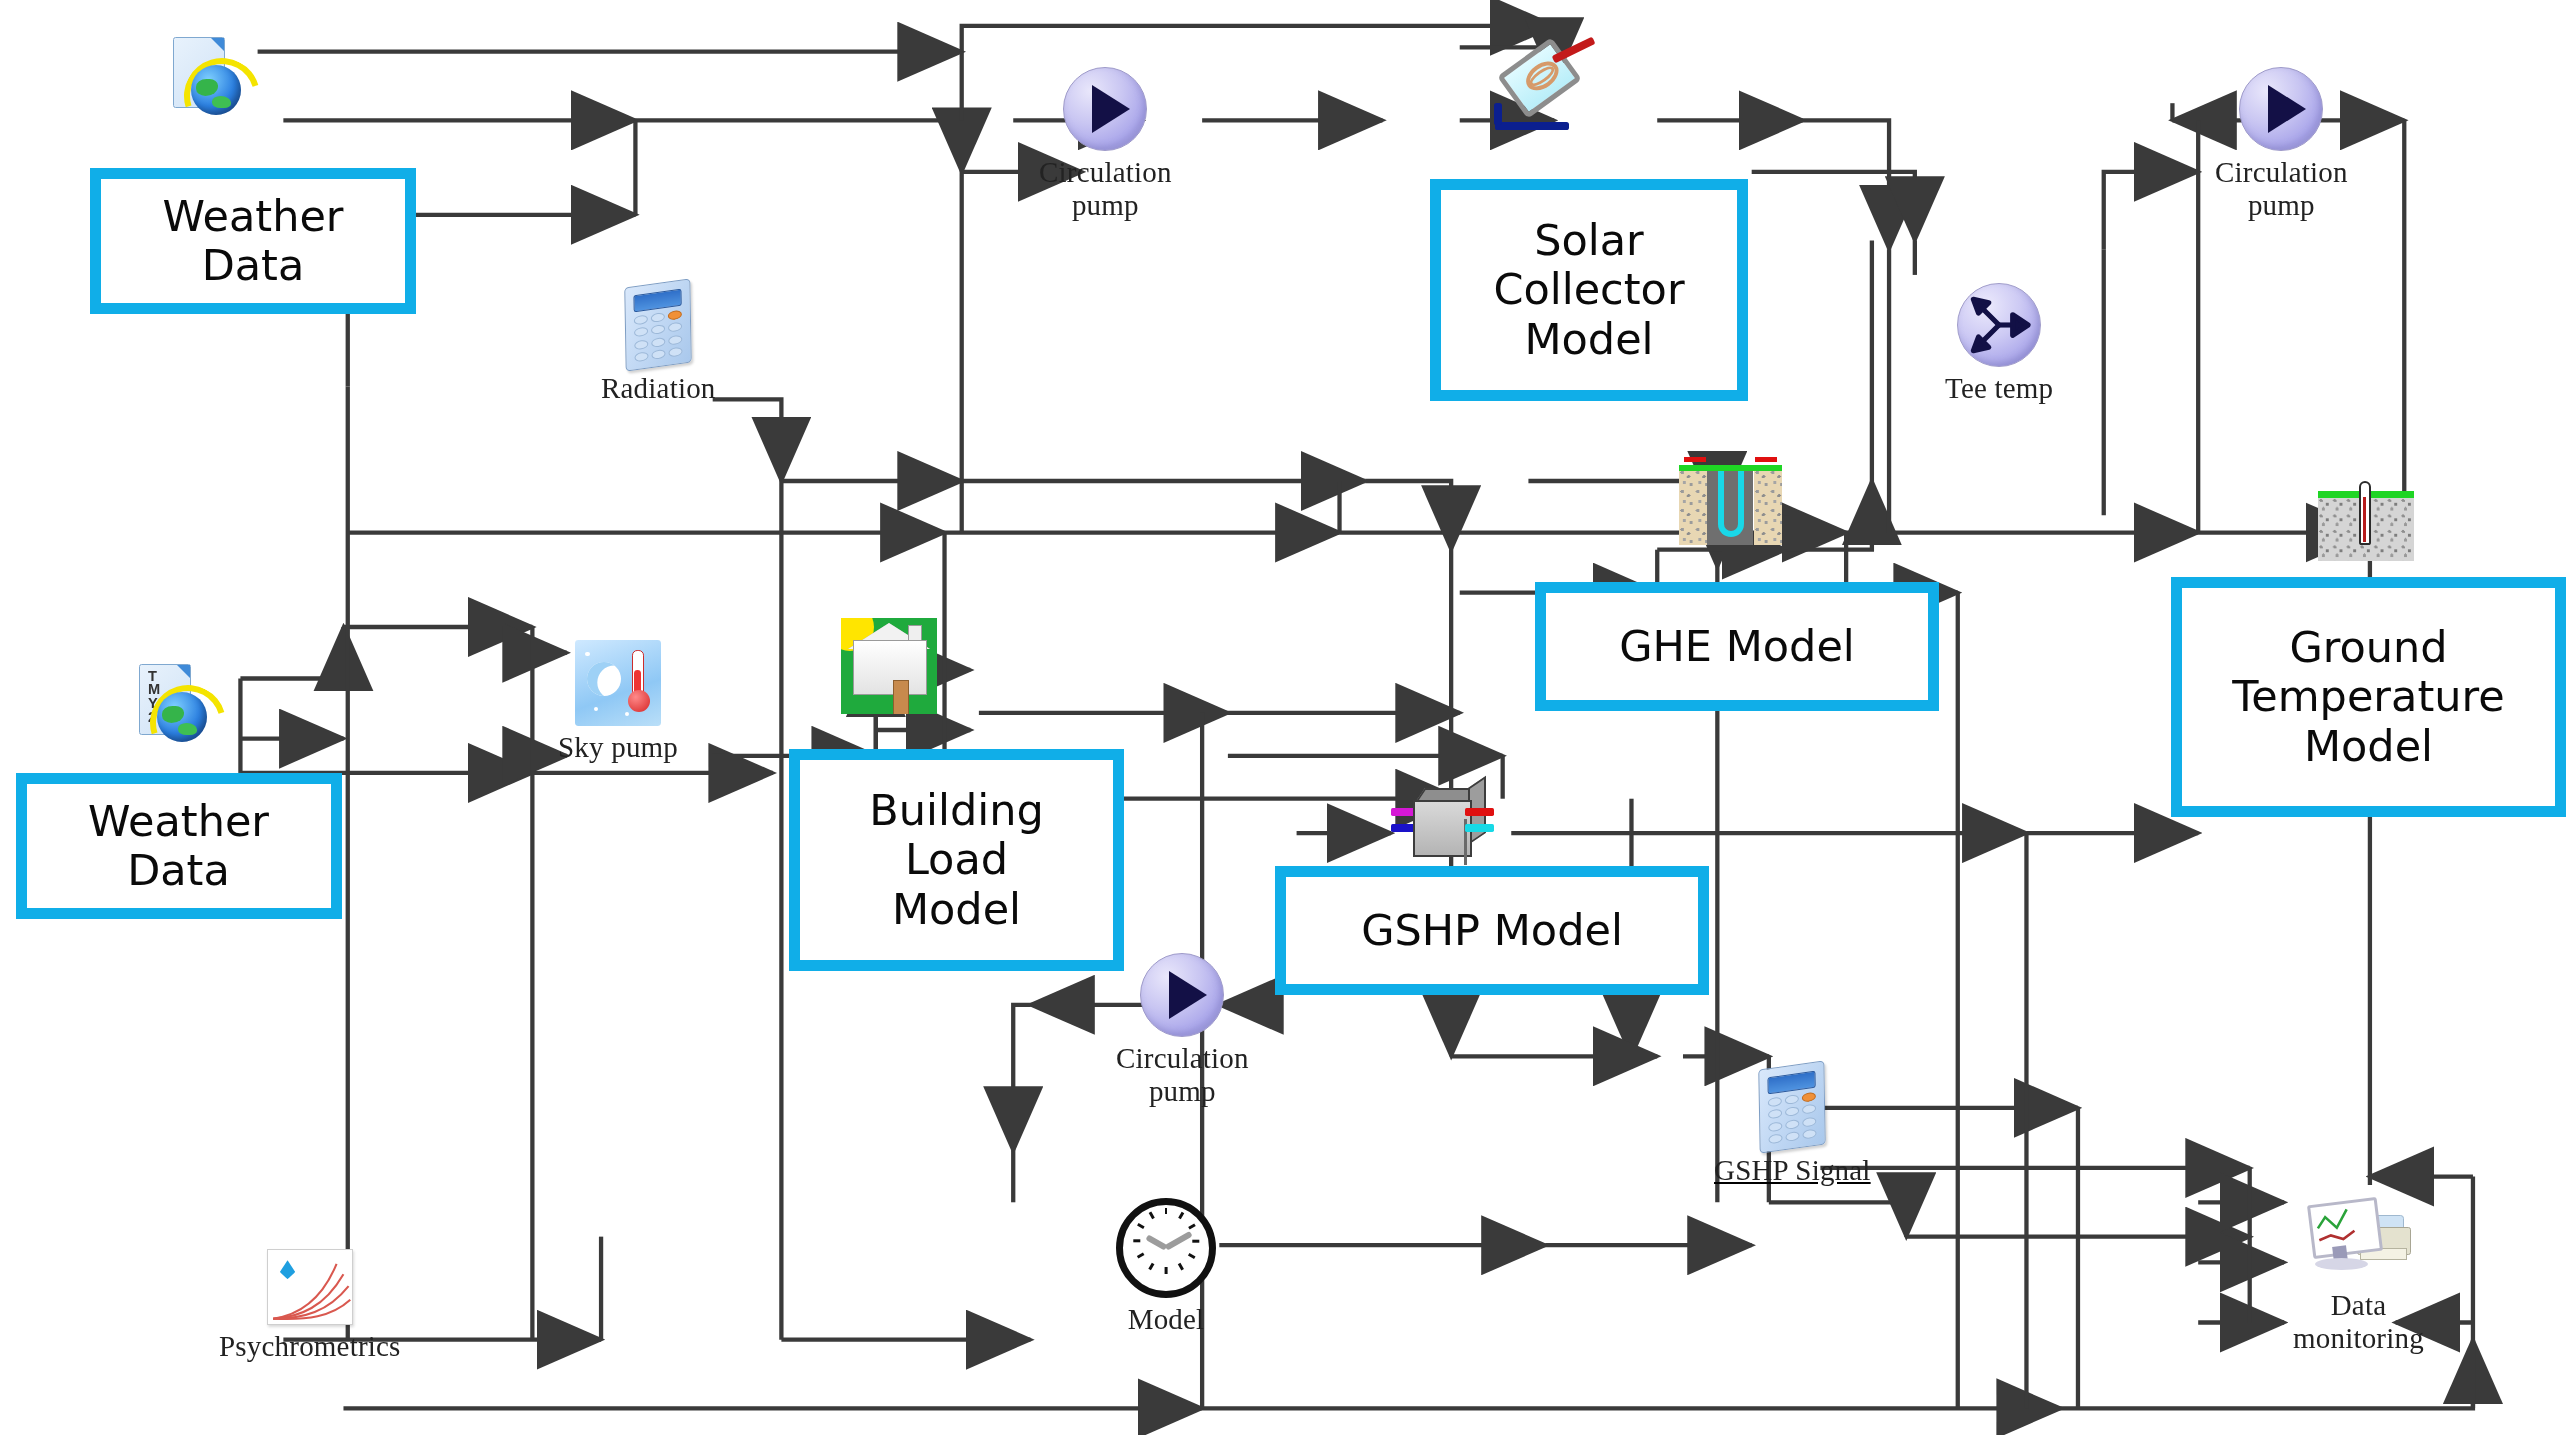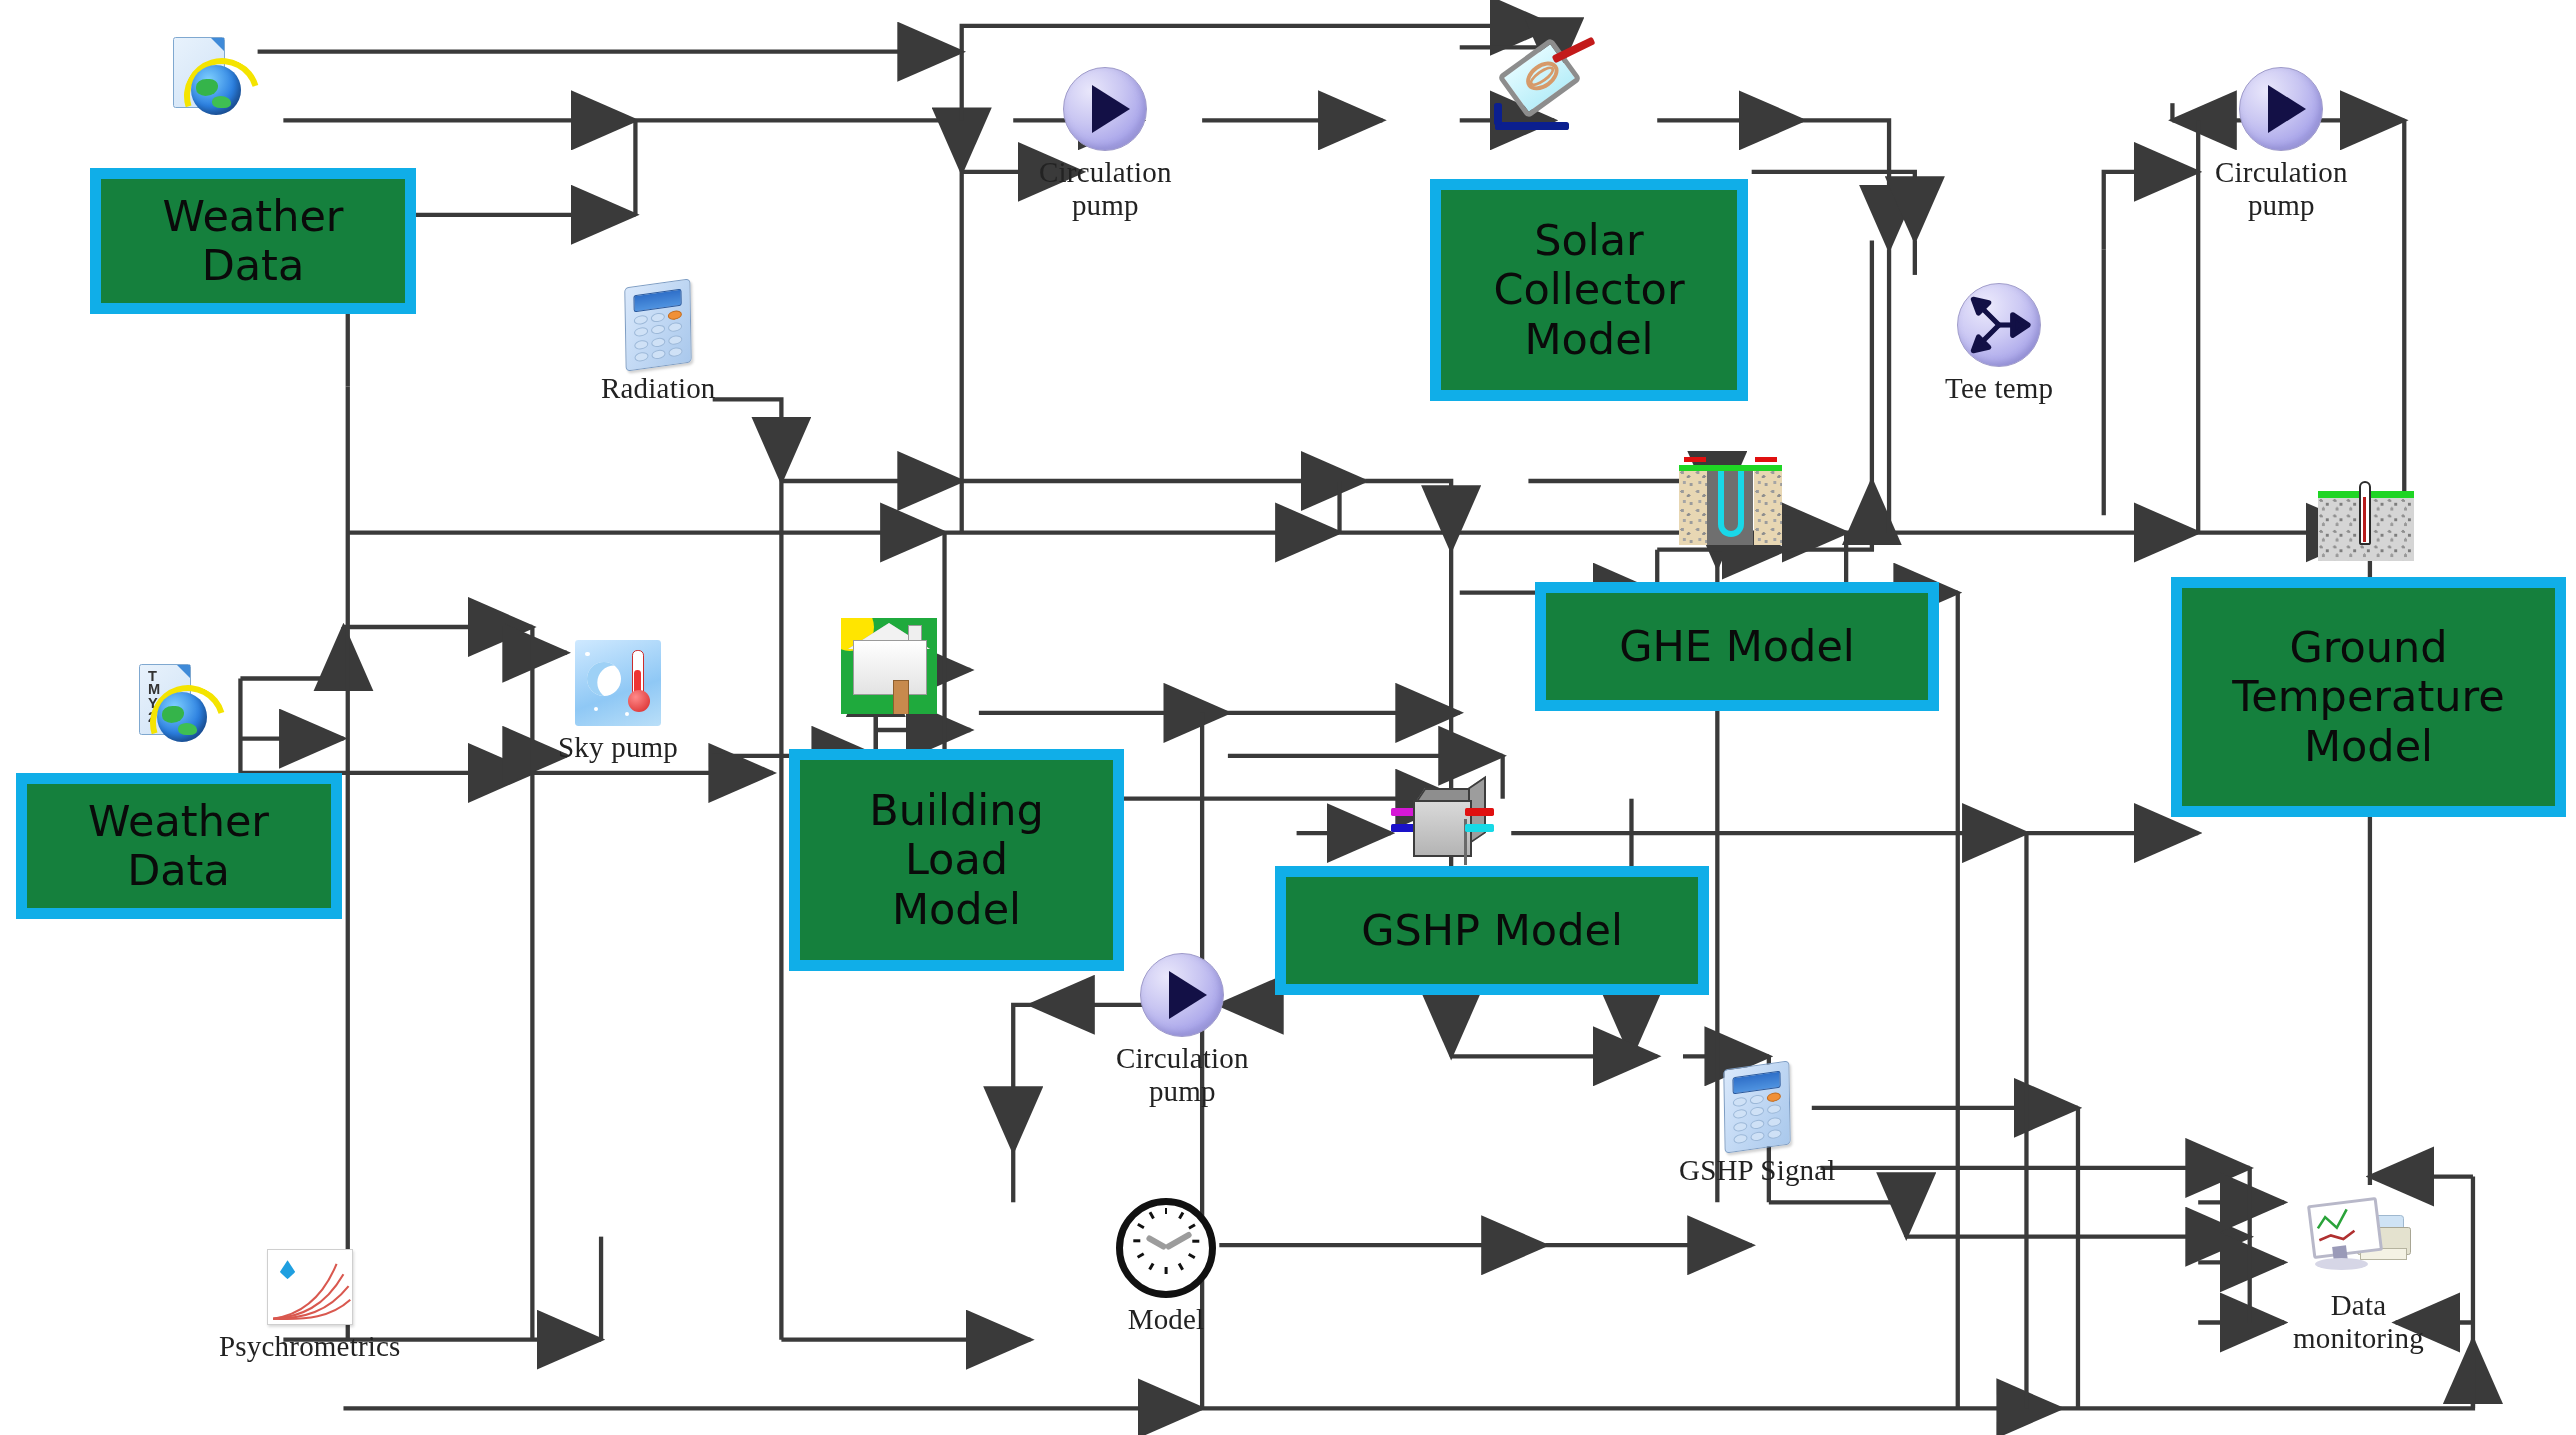--- a/index.html
+++ b/index.html
@@ -10,21 +10,21 @@
 
   
   .comp{position:absolute;display:flex;flex-direction:column;align-items:center;}
   .comp .ic{position:relative;}
   .comp .cap{margin-top:5.2px;text-align:center;color:#222;
              font-family:"Liberation Serif", serif;font-size:29px;line-height:1.14;
              white-space:pre-line;letter-spacing:0.2px;}
 
   
   .callout{position:absolute;background:#10aee8;padding:11px;box-sizing:border-box;}
-  .callout .inner{background:#15803d;width:100%;height:100%;display:flex;
+  .callout .inner{background:#ffffff;width:100%;height:100%;display:flex;
         align-items:center;justify-content:center;box-sizing:border-box;padding:3.4px 8.6px;}
   .callout .txt{font-family:"DejaVu Sans", sans-serif;font-weight:400;
         font-size:43px;line-height:1.14;color:#0a0a0a;text-align:center;white-space:pre-line;}
 
   
   .pump{width:82px;height:82px;border-radius:50%;
         background:radial-gradient(circle at 32% 28%, #e9e7fb 0%, #c9c6f2 40%, #a9a5ea 72%, #b9b5ef 100%);
         border:1.7px solid #9d99c9;display:flex;align-items:center;justify-content:center;
         box-shadow:inset -2.6px -3.4px 6px rgba(110,105,170,.35);}
   .pump::after{content:"";width:0;height:0;border-left:38px solid #131046;
@@ -507,21 +507,21 @@
           <div class="sideR"></div>
           <div class="bx">
             <div class="mid"></div>
           </div>
         <div class="p pr"></div>
           <div class="p pc"></div>
       </div>
     </div>
   </div>
 
-  <div class="comp" style="left:1679px;top:1065px;">
+  <div class="comp" style="left:1714px;top:1065px;text-decoration:underline;">
     <div class="ic">
       <div class="calc">
           <div class="scr"></div>
         <div class="keys">
             <i></i>
             <i></i>
             <i class="o"></i>
             <i></i>
             <i></i>
             <i></i>

